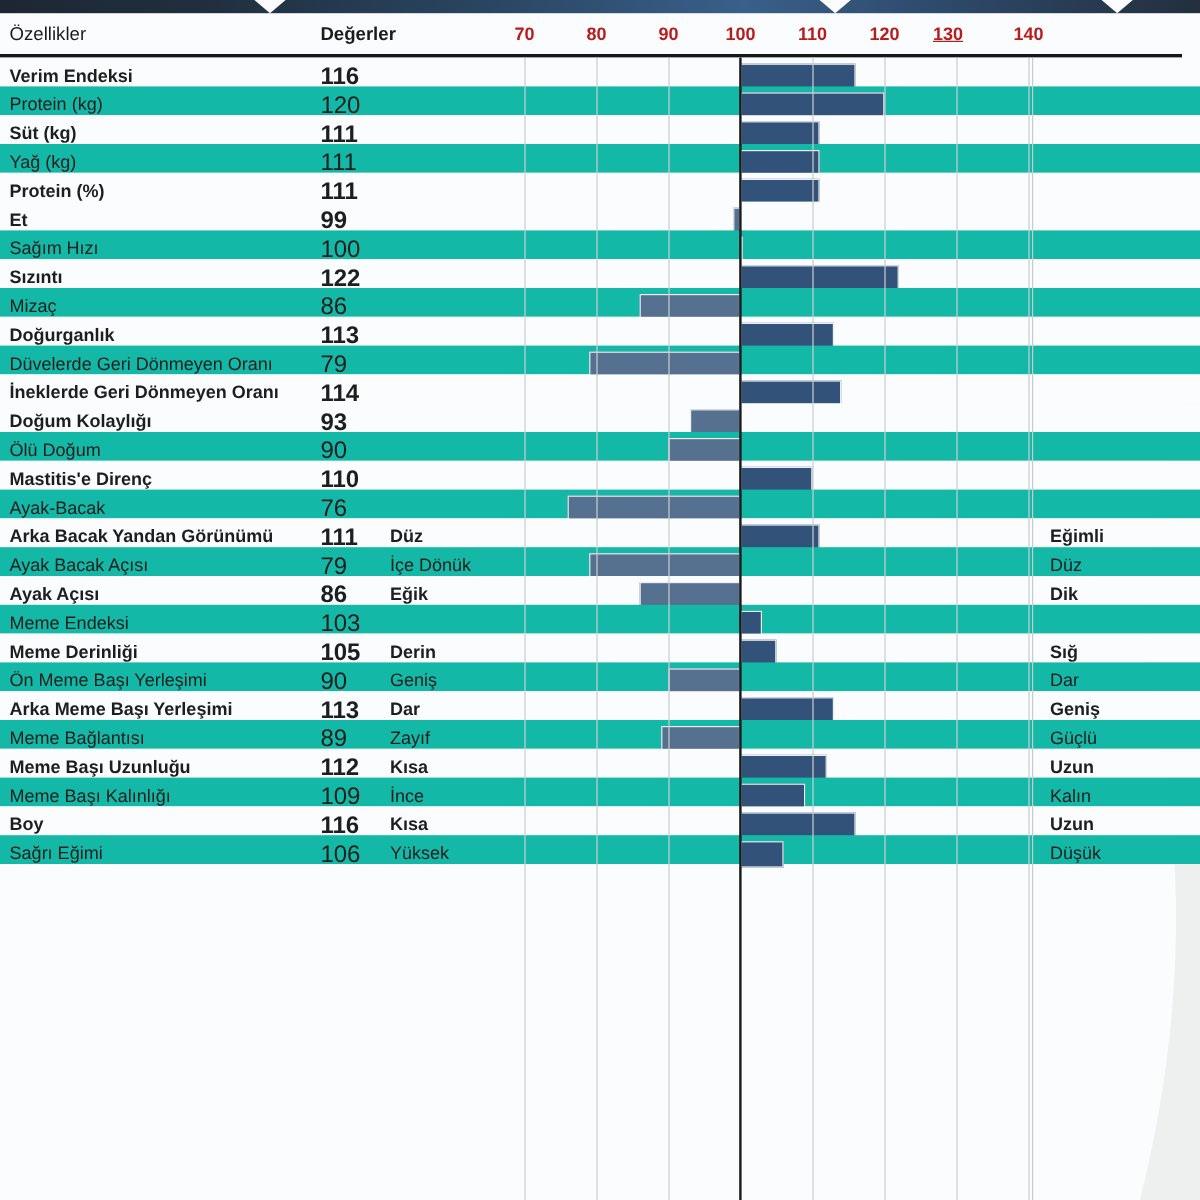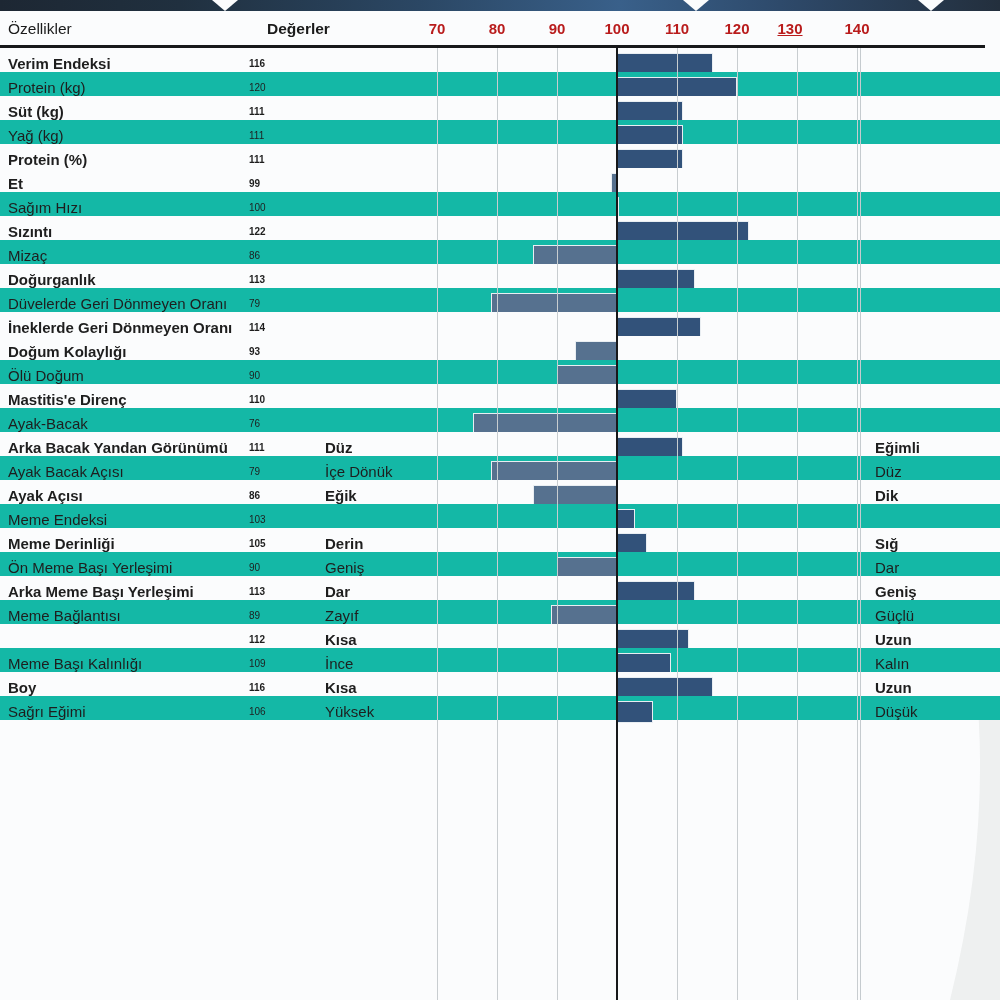--- a/index.html
+++ b/index.html
@@ -35,22 +35,22 @@
   .axisline{position:absolute;left:0;top:45px;width:985px;height:3px;background:#17181a;}
 
   
   .body{position:absolute;left:0;top:48px;width:1000px;height:952px;}
   .row{position:relative;height:24px;width:1000px;text-align:center;}
   .row.alt{background:#14b8a6;}
   .row.plain{background:#fbfcfd;}
 
   .c-feat{position:absolute;left:8px;top:0;height:32px;line-height:32px;
           font-size:15px;color:#1e1e1e;white-space:nowrap;}
-  .c-val{position:absolute;left:249px;top:0;height:32px;line-height:32px;
-         font-size:10px;color:#1e1e1e;white-space:nowrap;}
+  .c-val{position:absolute;left:267px;top:0;height:32px;line-height:32px;
+         font-size:20px;color:#1e1e1e;white-space:nowrap;}
   .c-lo{position:absolute;left:325px;top:0;height:32px;line-height:32px;
         font-size:15px;color:#1e1e1e;white-space:nowrap;}
   .c-hi{position:absolute;left:875px;top:0;height:32px;line-height:32px;
         font-size:15px;color:#1e1e1e;white-space:nowrap;}
   .b .c-feat,.b .c-val,.b .c-lo,.b .c-hi{font-weight:bold;}
 
   .bar{position:absolute;top:5px;height:22px;box-sizing:border-box;}
   .bar.pos{background:#32527a;border:1px solid #e9eef2;}
   .bar.neg{background:#56718f;border:1px solid #e9eef2;}
 
@@ -220,20 +220,21 @@
         <div class="bar pos" style="left: 617px; width: 78px;"></div>
       </div>
       <div class="row alt">
         <div class="c-feat">Meme Bağlantısı</div>
         <div class="c-val">89</div>
         <div class="c-lo">Zayıf</div>
         <div class="c-hi">Güçlü</div>
         <div class="bar neg" style="left: 551px; width: 66px;"></div>
       </div>
       <div class="row plain b">
+        <div class="c-feat">Meme Başı Uzunluğu</div>
         <div class="c-val">112</div>
         <div class="c-lo">Kısa</div>
         <div class="c-hi">Uzun</div>
         <div class="bar pos" style="left: 617px; width: 72px;"></div>
       </div>
       <div class="row alt">
         <div class="c-feat">Meme Başı Kalınlığı</div>
         <div class="c-val">109</div>
         <div class="c-lo">İnce</div>
         <div class="c-hi">Kalın</div>

